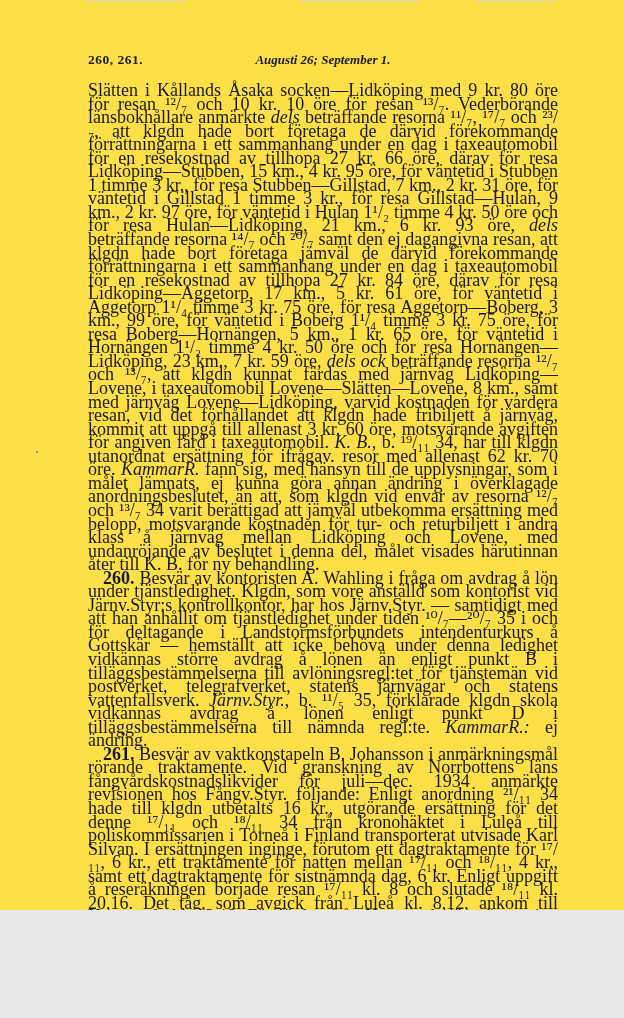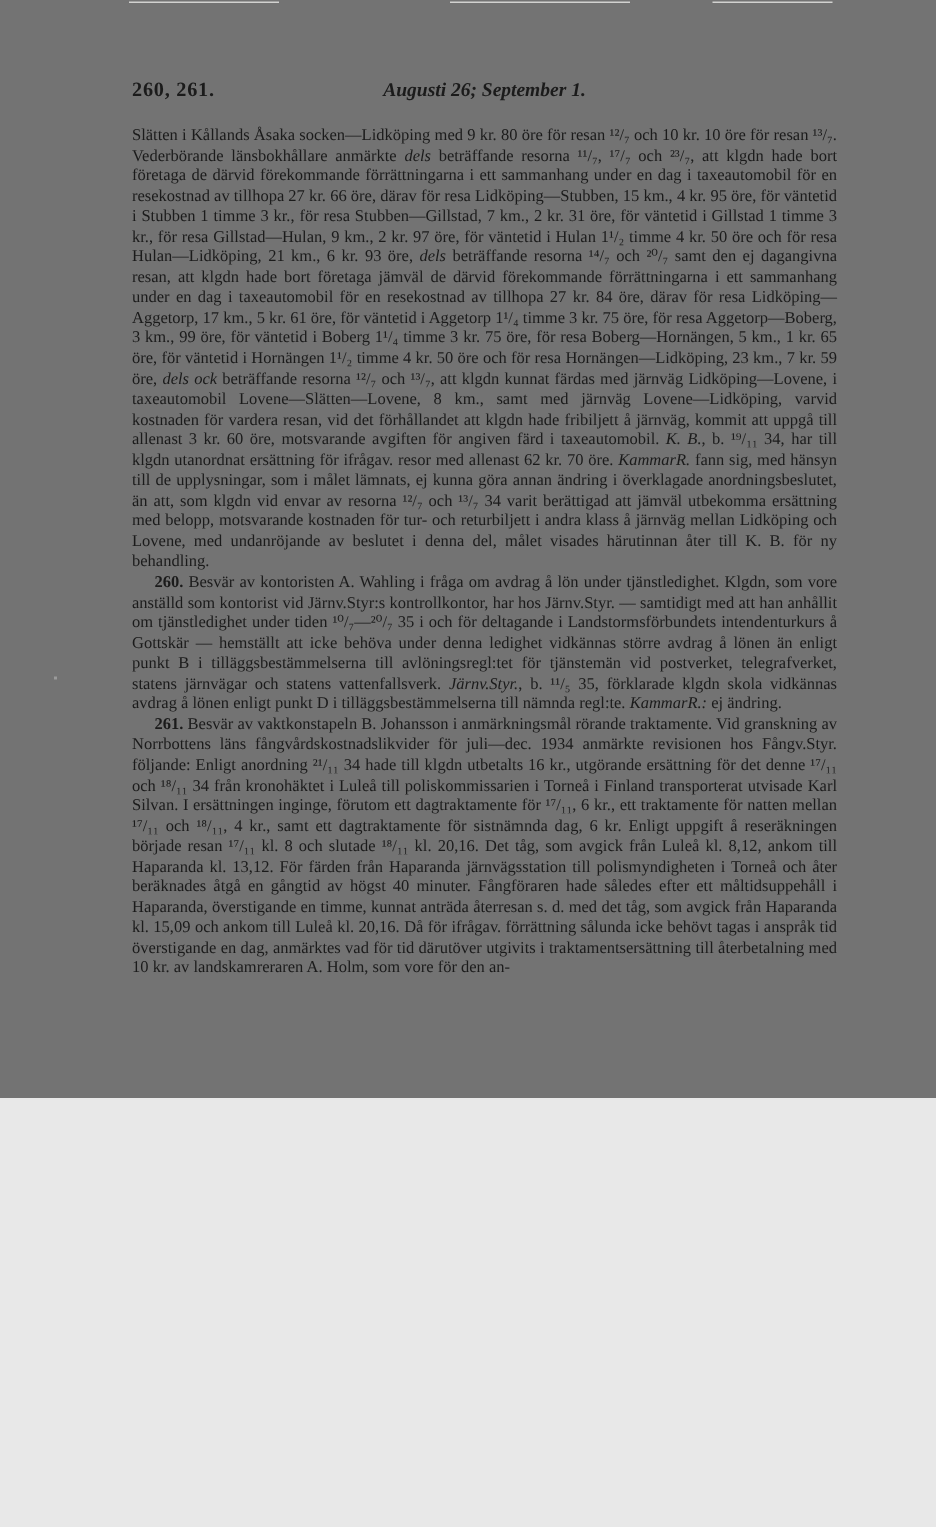--- a/index.html
+++ b/index.html
@@ -1,21 +1,21 @@
 <!DOCTYPE html>
 <html><head>
 <meta charset="utf-8">
 <style>
   html, body { margin: 0; padding: 0; }
   body { background: #e8e8e8; }
   .page {
     position: relative;
     width: 624px;
-    height: 732px;
-    background: #737373;
+    height: 910px;
+    background: #fde047;
     color: #1b1b1b;
     font-family: "Liberation Serif", "DejaVu Serif", serif;
     overflow: hidden;
   }
   .running-head {
     position: absolute;
     top: 52px; left: 88px; width: 470px;
     font-size: 13.5px;
     line-height: 16px;
   }
@@ -30,21 +30,21 @@
     font-style: italic;
     font-weight: 600;
     font-size: 13px;
   }
   .main-column {
     position: absolute;
     top: 84px; left: 88px; width: 470px;
   }
   .main-column p {
     margin: 0;
-    font-size: 11px;
+    font-size: 18px;
     line-height: 13.55px;
     text-align: justify;
     hyphens: none;
   }
   .ind { text-indent: 15px; }
   .section-heading {
     margin: 44px 0 11px 0;
     text-align: center;
     font-weight: bold;
     font-size: 13.5px;

